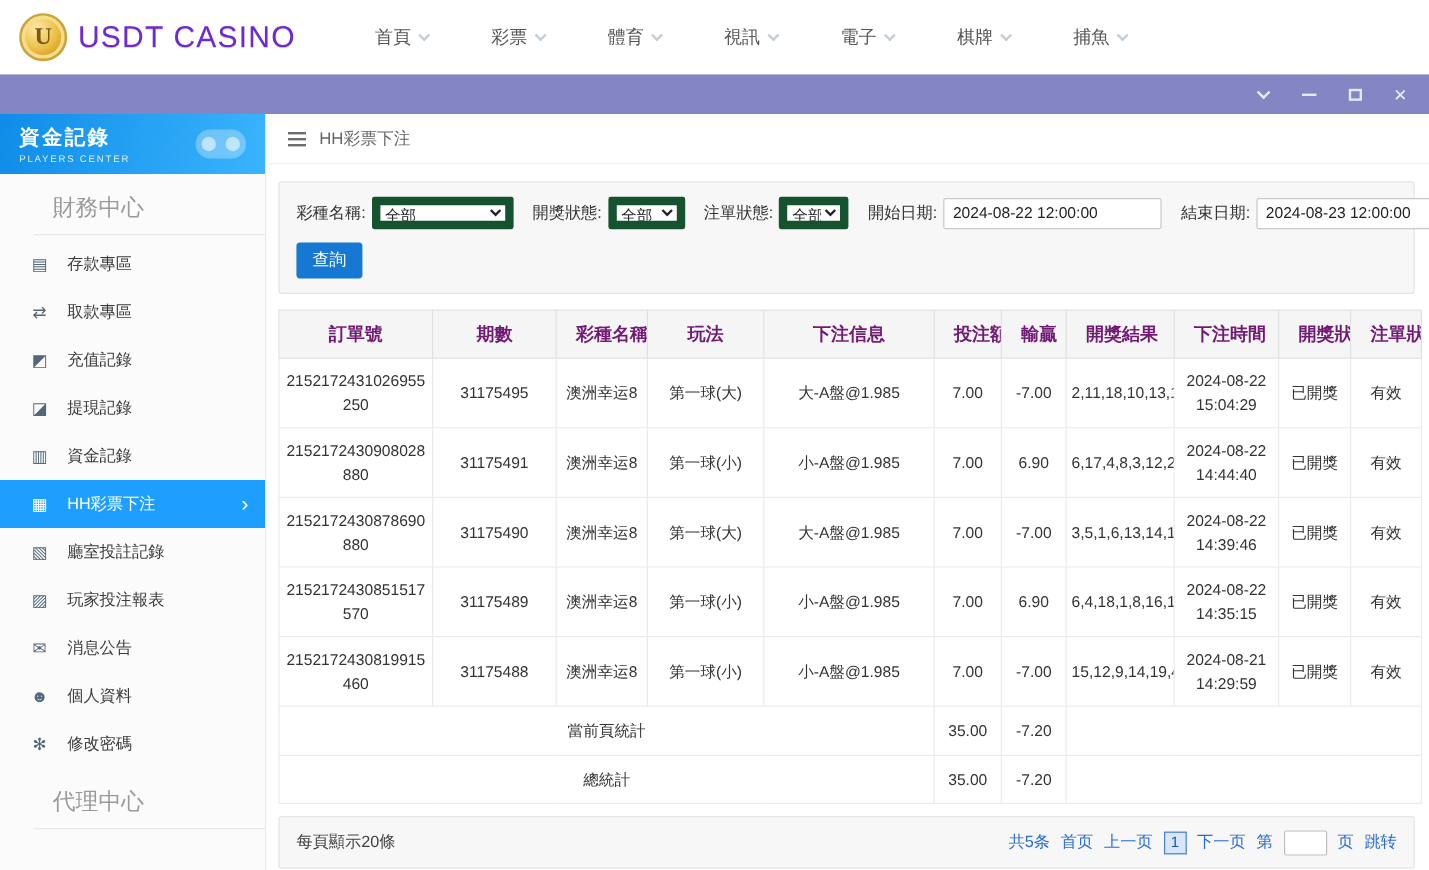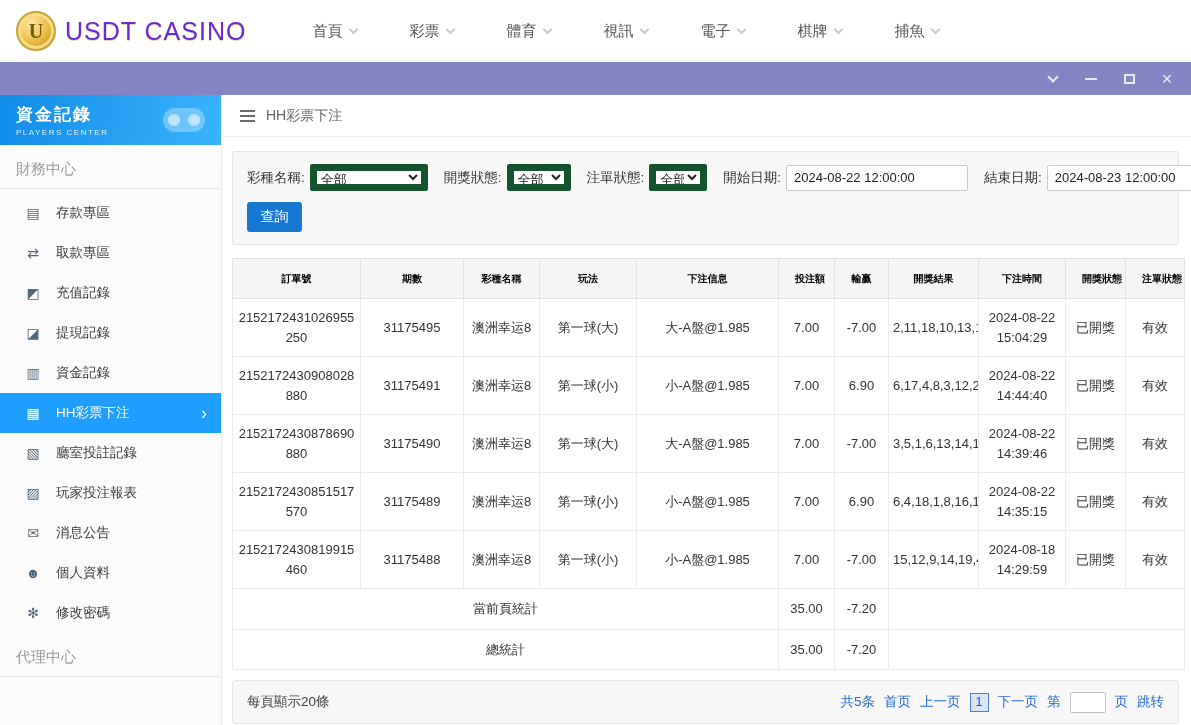--- a/index.html
+++ b/index.html
@@ -39,22 +39,22 @@
   
   .sidebar { width: 222px; background: #fbfbfb; border-right: 1px solid #e7e7e7; flex-shrink: 0; overflow: hidden; }
   .side-header { height: 50px; background: linear-gradient(100deg, #0f8ce8, #3ab4fd);
                  display: flex; align-items: center; justify-content: space-between; padding: 0 16px; }
   .side-title { color: #fff; font-size: 17px; font-weight: bold; letter-spacing: 2px; }
   .side-sub { color: rgba(255,255,255,.85); font-size: 8px; letter-spacing: 1.5px; margin-top: 2px; }
   .gamepad { width: 42px; height: 24px; background: rgba(255,255,255,.3); border-radius: 12px; position: relative; }
   .gamepad::before, .gamepad::after { content: ""; position: absolute; top: 6px; width: 12px; height: 12px;
                  border-radius: 50%; background: rgba(255,255,255,.55); }
   .gamepad::before { left: 5px; } .gamepad::after { right: 5px; }
-  .side-section-title { padding: 15px 16px 9px; font-size: 15px; color: #9a9a9a;
-                        border-bottom: 1px solid #e8e8e8; margin-bottom: 4px; }
+  .side-section-title { padding: 15px 16px 9px; font-size: 19px; color: #9a9a9a;
+                        border-bottom: 1px solid #e8e8e8; margin-bottom: 4px; margin-left: 28px; }
   .side-item { height: 40px; display: flex; align-items: center; padding-left: 24px;
                font-size: 13.5px; color: #3b3b3b; cursor: pointer; }
   .side-icon { width: 18px; margin-right: 14px; font-size: 14px; color: #54677a; text-align: center; }
   .side-item.active { background: #1e9fff; color: #fff; }
   .side-item.active .side-icon { color: #fff; }
   .side-arrow { margin-left: auto; margin-right: 14px; font-size: 18px; color: #fff; }
 
   
   .content { flex: 1; display: flex; flex-direction: column; background: #fff; min-width: 0; }
   .breadcrumb { height: 42px; display: flex; align-items: center; gap: 11px; padding-left: 18px;
@@ -73,21 +73,21 @@
   .sel { height: 27px; border: 7px solid #14532d; background: #fff; font-size: 13px; color: #222;
          font-family: inherit; border-radius: 2px; }
   .sel-wide { width: 118px; } .sel-mid { width: 64px; } .sel-sm { width: 58px; }
   .date-input { width: 182px; height: 26px; border: 1px solid #c9c9c9; border-radius: 2px;
                 padding: 0 7px; font-size: 13px; color: #222; font-family: inherit; }
   .search-btn { margin-top: 11px; width: 55px; height: 30px; background: #1678d2; color: #fff;
                 border: none; border-radius: 3px; font-size: 14px; cursor: pointer; font-family: inherit; }
 
   
   .bets-table { width: 100%; border-collapse: collapse; table-layout: fixed; background: #fff; }
-  .bets-table th { background: #f5f5f5; color: #000000; font-weight: bold; font-size: 10px;
+  .bets-table th { background: #f5f5f5; color: #701a75; font-weight: bold; font-size: 15px;
                    border: 1px solid #e0e0e0; height: 40px; padding: 0 16px; overflow: hidden; white-space: nowrap; }
   .bets-table td { border: 1px solid #ebebeb; text-align: center; padding: 9px 4px; font-size: 13px;
                    color: #333; line-height: 1.5; overflow: hidden; }
   .cell-order-no { word-break: break-all; }
   .summary-row td { padding: 10px 4px; }
 
   
   .table-footer { margin-top: 10px; background: #f7f7f7; border: 1px solid #e5e5e5; border-radius: 3px;
                   height: 44px; display: flex; align-items: center; justify-content: space-between;
                   padding: 0 14px; }
@@ -340,21 +340,21 @@
             </tr>
             <tr>
               <td class="cell-order-no">2152172430819915460</td>
               <td class="cell-period">31175488</td>
               <td class="cell-lottery-name">澳洲幸运8</td>
               <td class="cell-play-type">第一球(小)</td>
               <td class="cell-bet-info">小-A盤@1.985</td>
               <td class="cell-bet-amount">7.00</td>
               <td class="cell-win-loss">-7.00</td>
               <td class="cell-draw-result">15,12,9,14,19,4,1,2</td>
-              <td class="cell-bet-time">2024-08-18 14:29:59</td>
+              <td class="cell-bet-time">2024-08-21 14:29:59</td>
               <td class="cell-draw-status">已開獎</td>
               <td class="cell-order-status">有效</td>
             </tr>
             <tr class="summary-row">
               <td colspan="5">當前頁統計</td>
               <td>35.00</td>
               <td>-7.20</td>
               <td colspan="4"></td>
             </tr>
             <tr class="summary-row">

